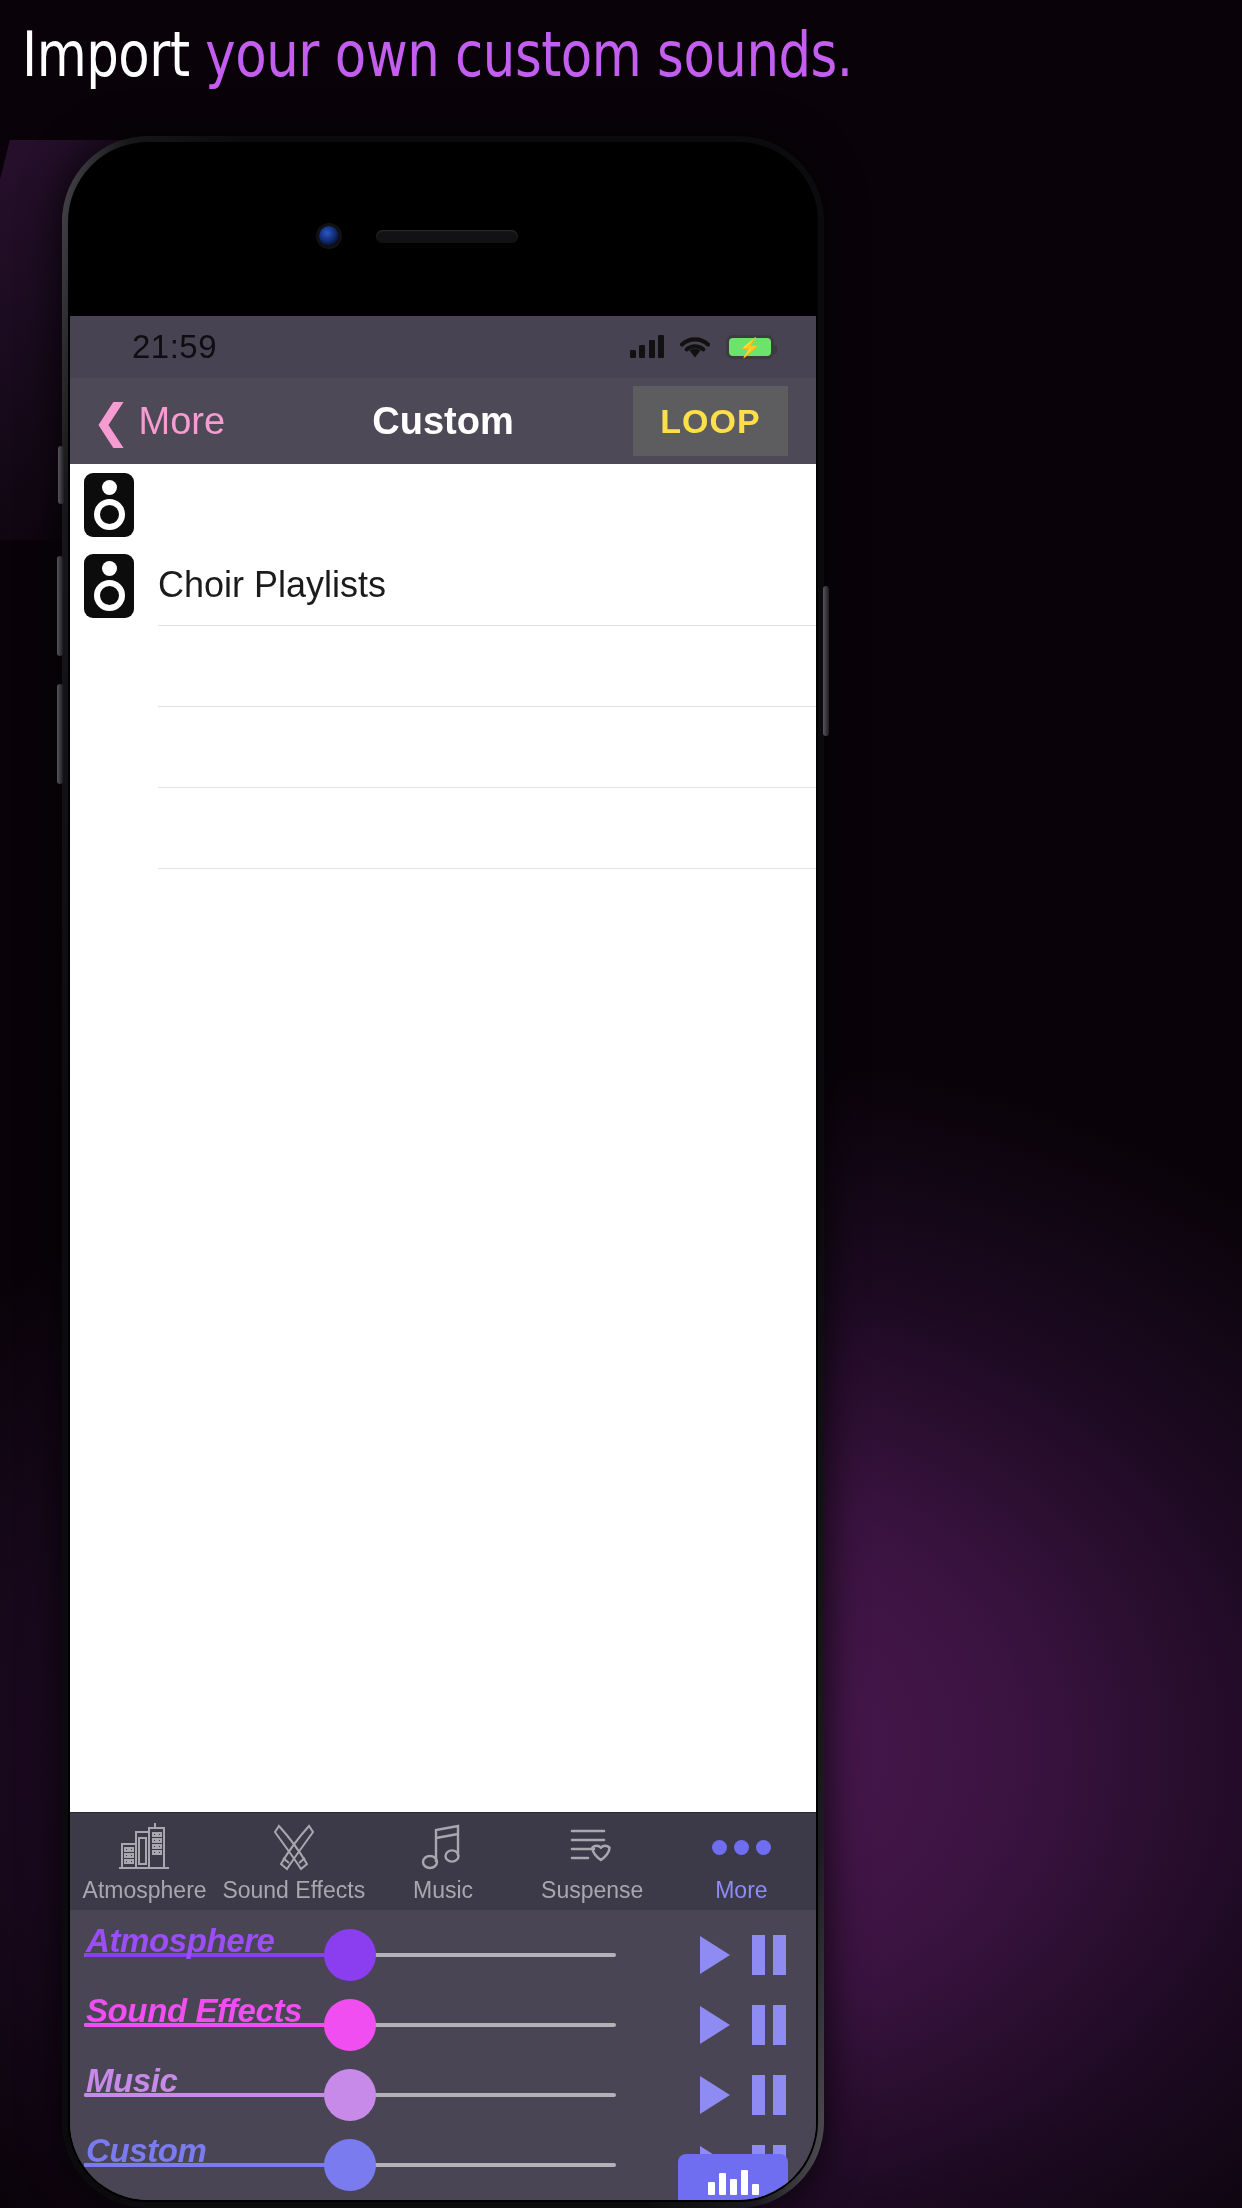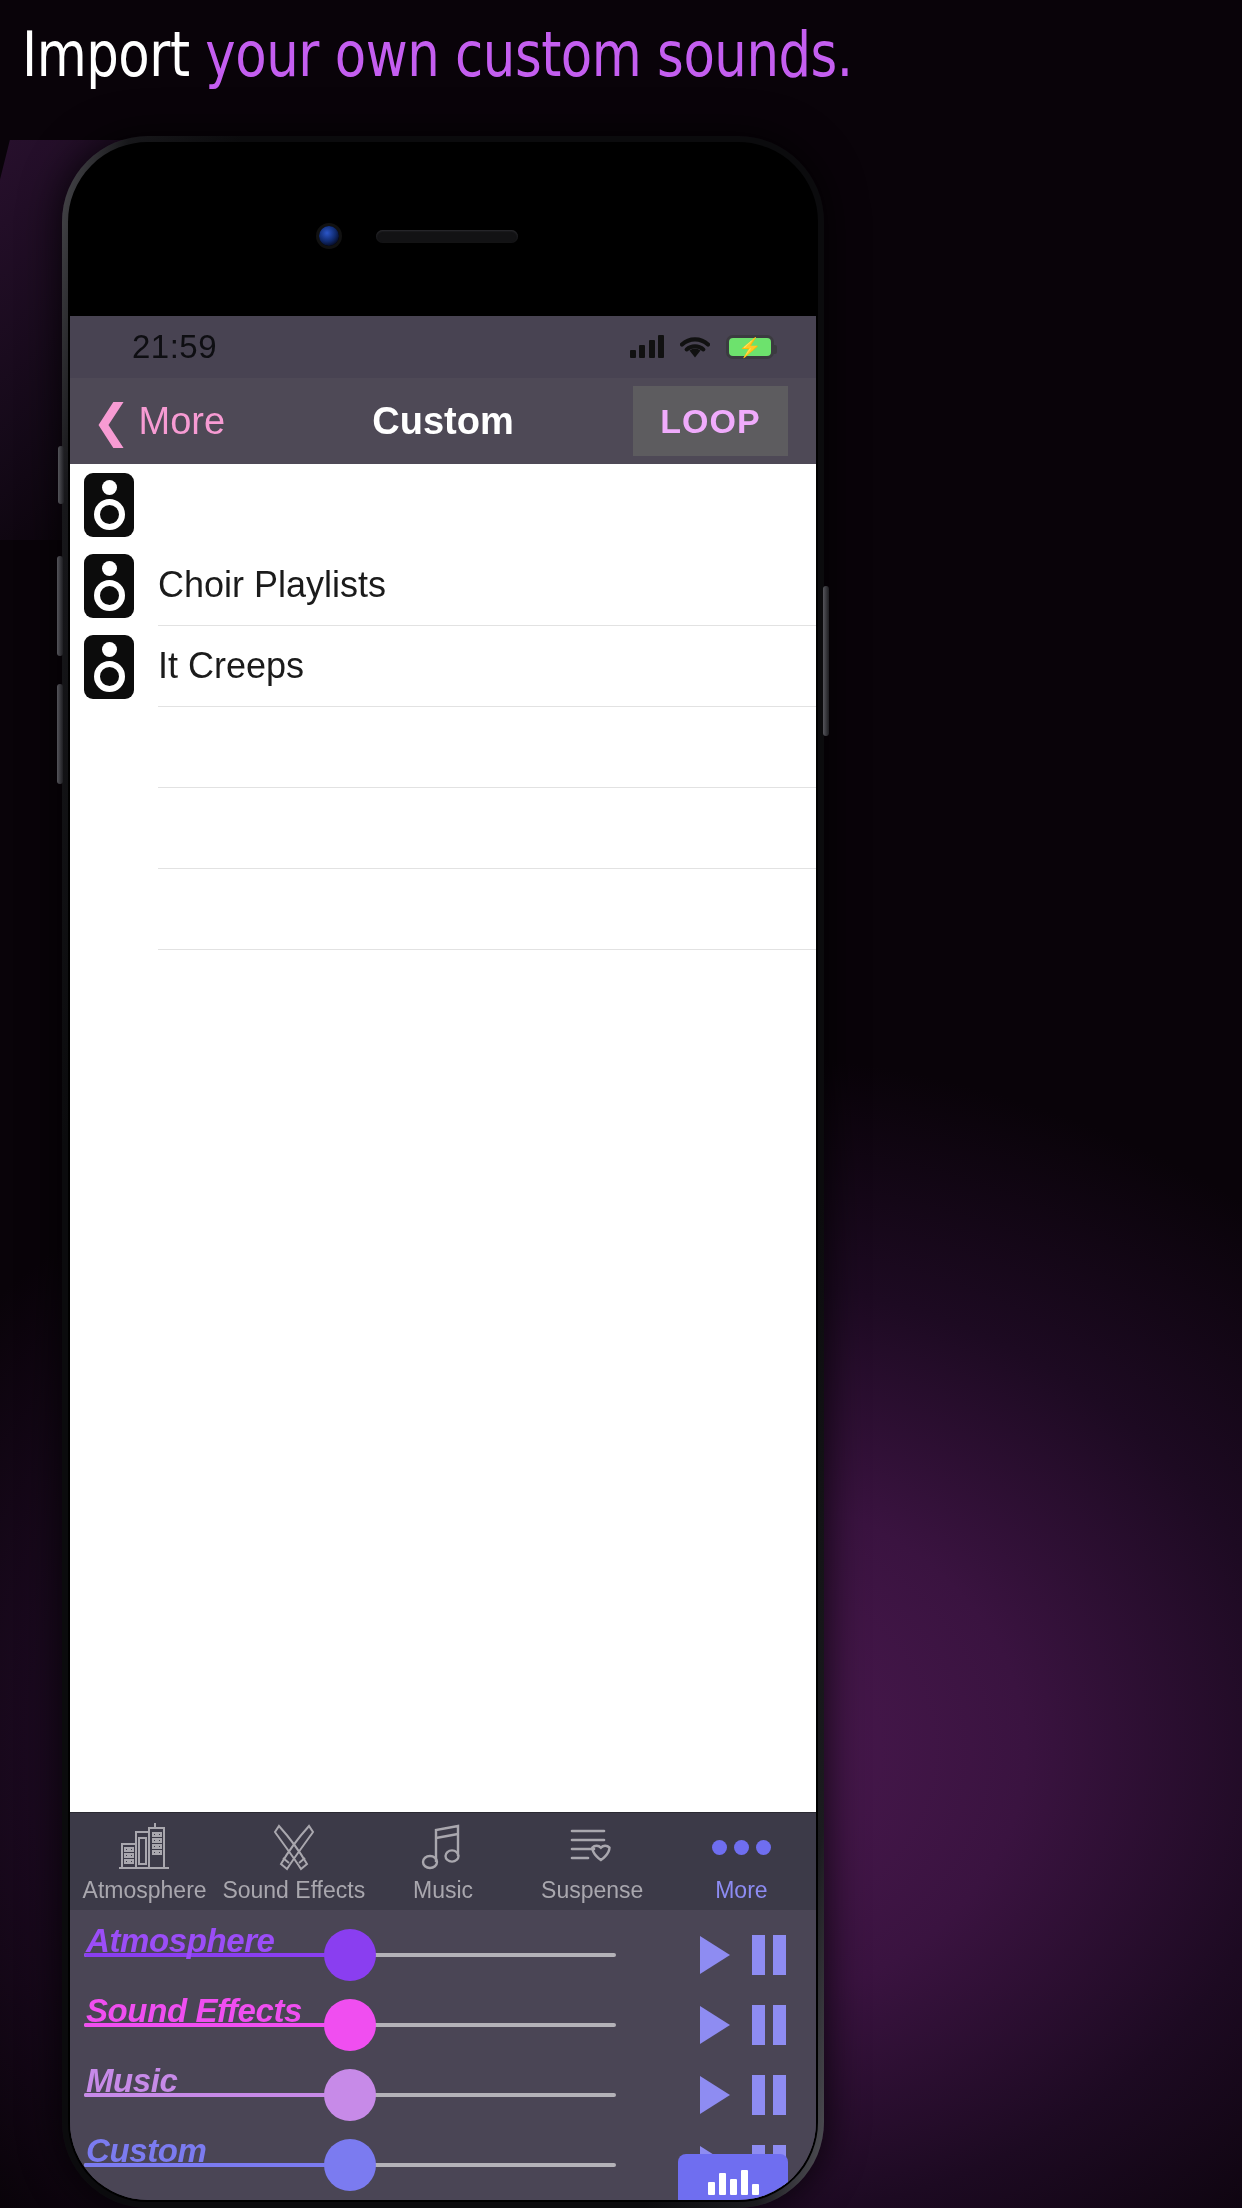--- a/index.html
+++ b/index.html
@@ -131,21 +131,21 @@
   #nav-title {
     position: absolute; left: 0; right: 0; text-align: center;
     font-size: 38px; font-weight: bold; color: #fff; pointer-events: none;
   }
   #loop-btn {
     position: absolute; right: 28px; top: 8px;
     width: 155px; height: 70px;
     background: #5d5c5f;
     display: flex; align-items: center; justify-content: center;
     font-size: 34px; font-weight: bold; letter-spacing: 1px;
-    color: #f0abfc;
+    color: #fde047;
   }
 
   
   #hint {
     flex: 0 0 76px;
     background: #4e4956;
     color: #e9e7ee;
     font-size: 22.5px;
     line-height: 1.35;
     text-align: center;
@@ -335,27 +335,20 @@
                 <span class="dot"></span>
                 <span class="ring"></span>
               </div>
           </div>
           <div class="row">
             <div class="spk">
                 <span class="dot"></span>
                 <span class="ring"></span>
               </div>
             <div class="cell">Choir Playlists</div>
-          </div>
-          <div class="row">
-            <div class="spk">
-                <span class="dot"></span>
-                <span class="ring"></span>
-              </div>
-            <div class="cell">It Creeps</div>
           </div>
           <div class="row filler">
               <div class="spk"></div>
               <div class="cell"></div>
             </div>
           <div class="row filler">
               <div class="spk"></div>
               <div class="cell"></div>
             </div>
           <div class="row filler">

